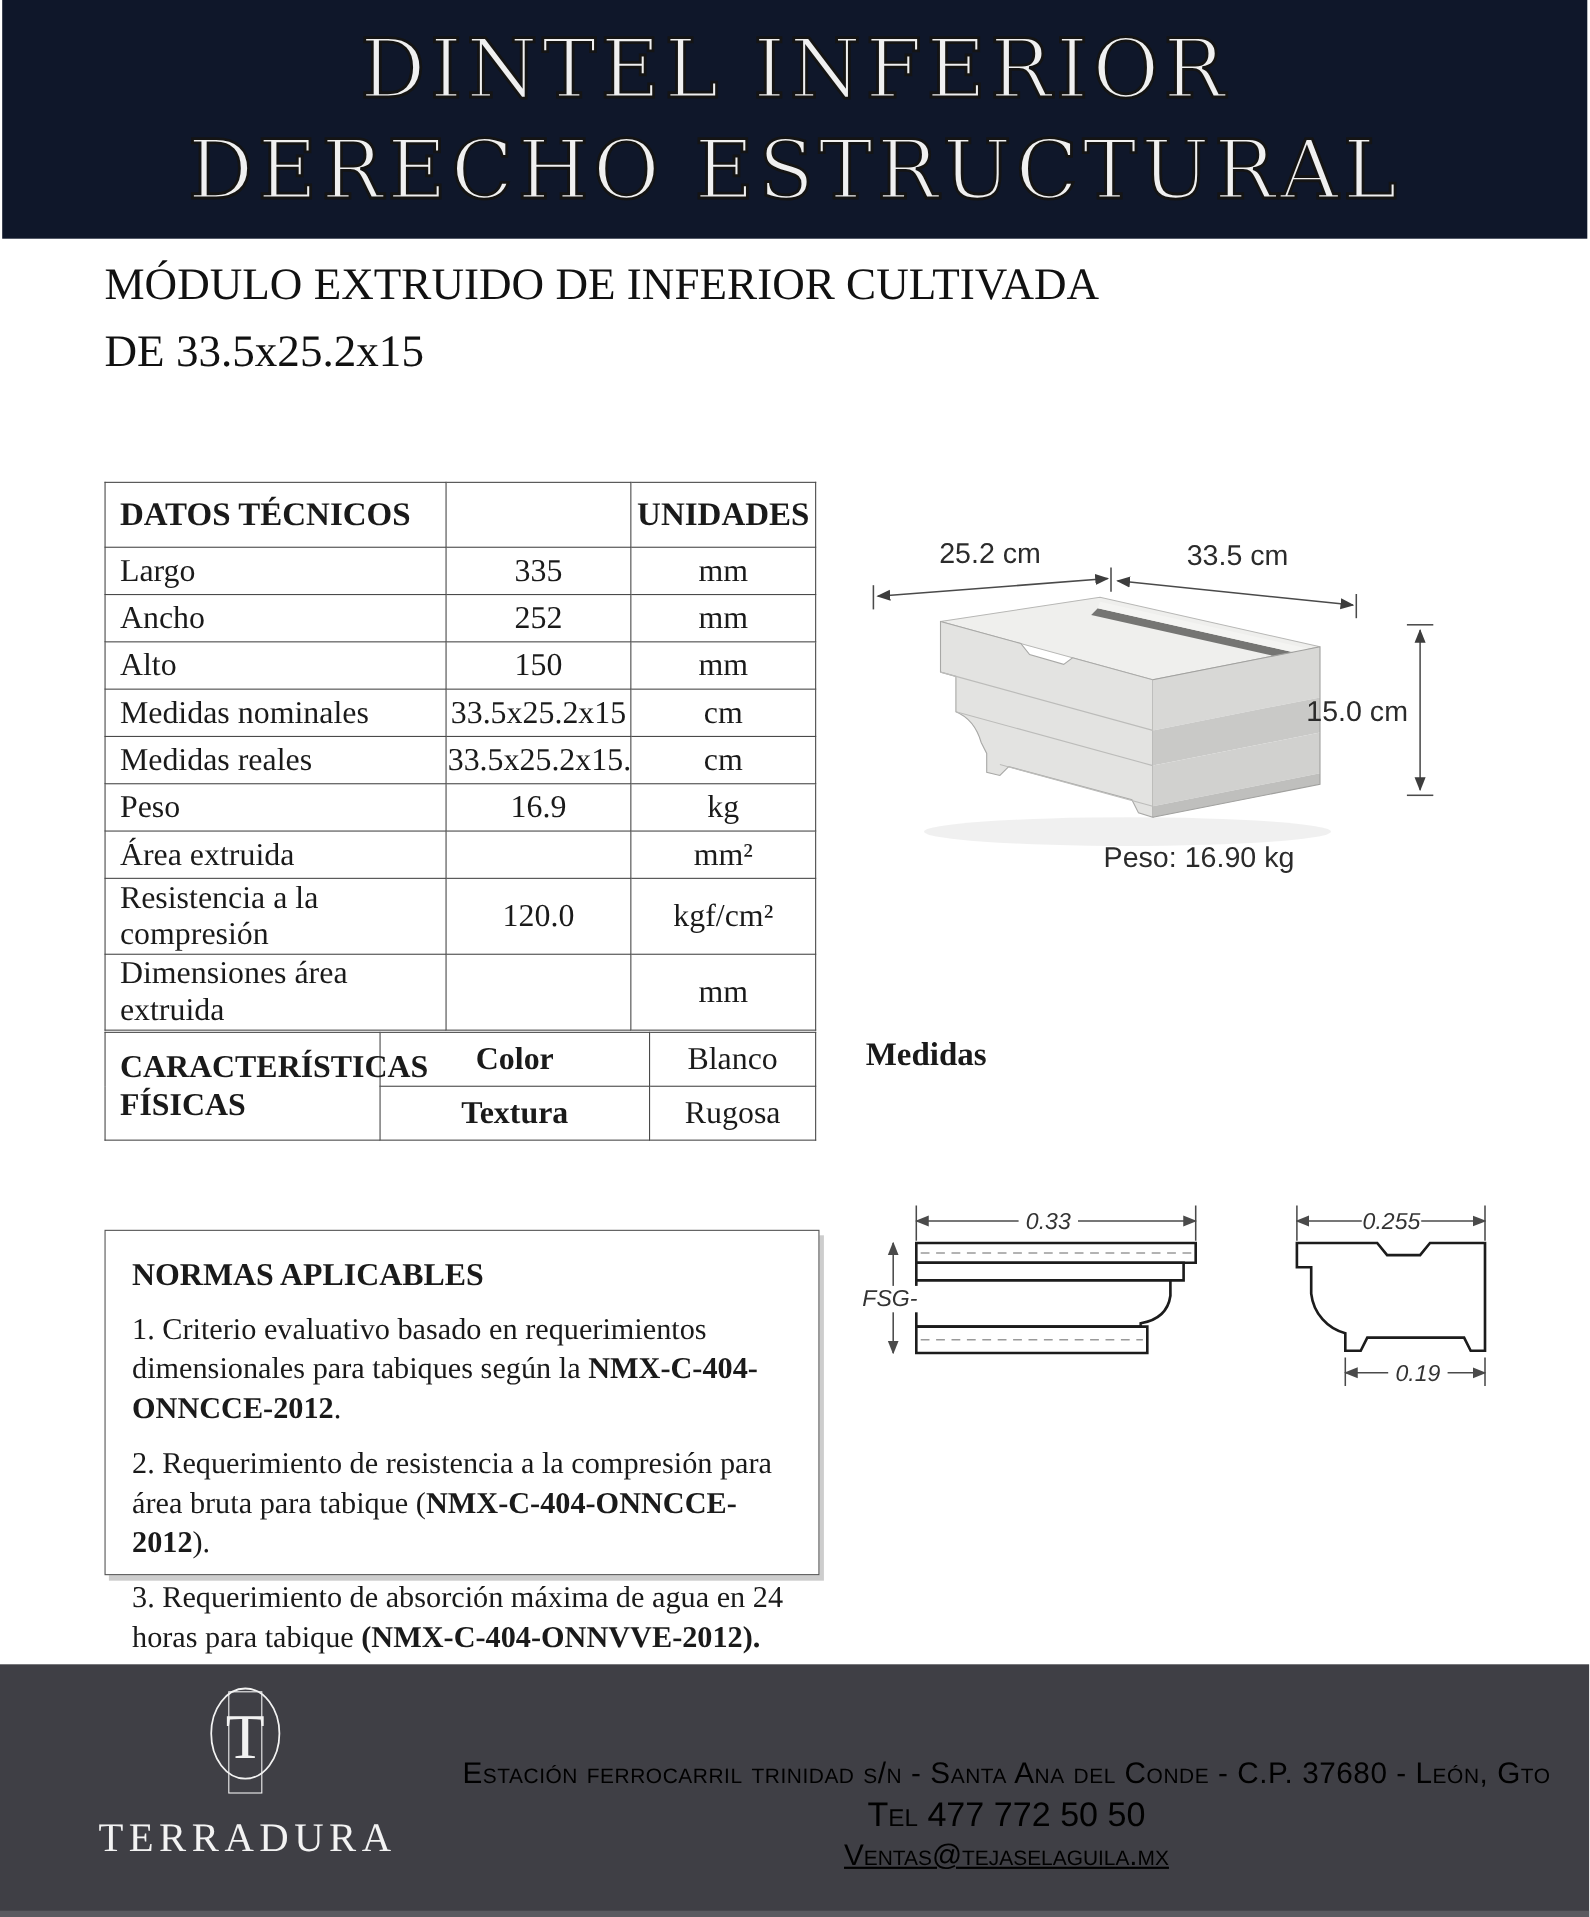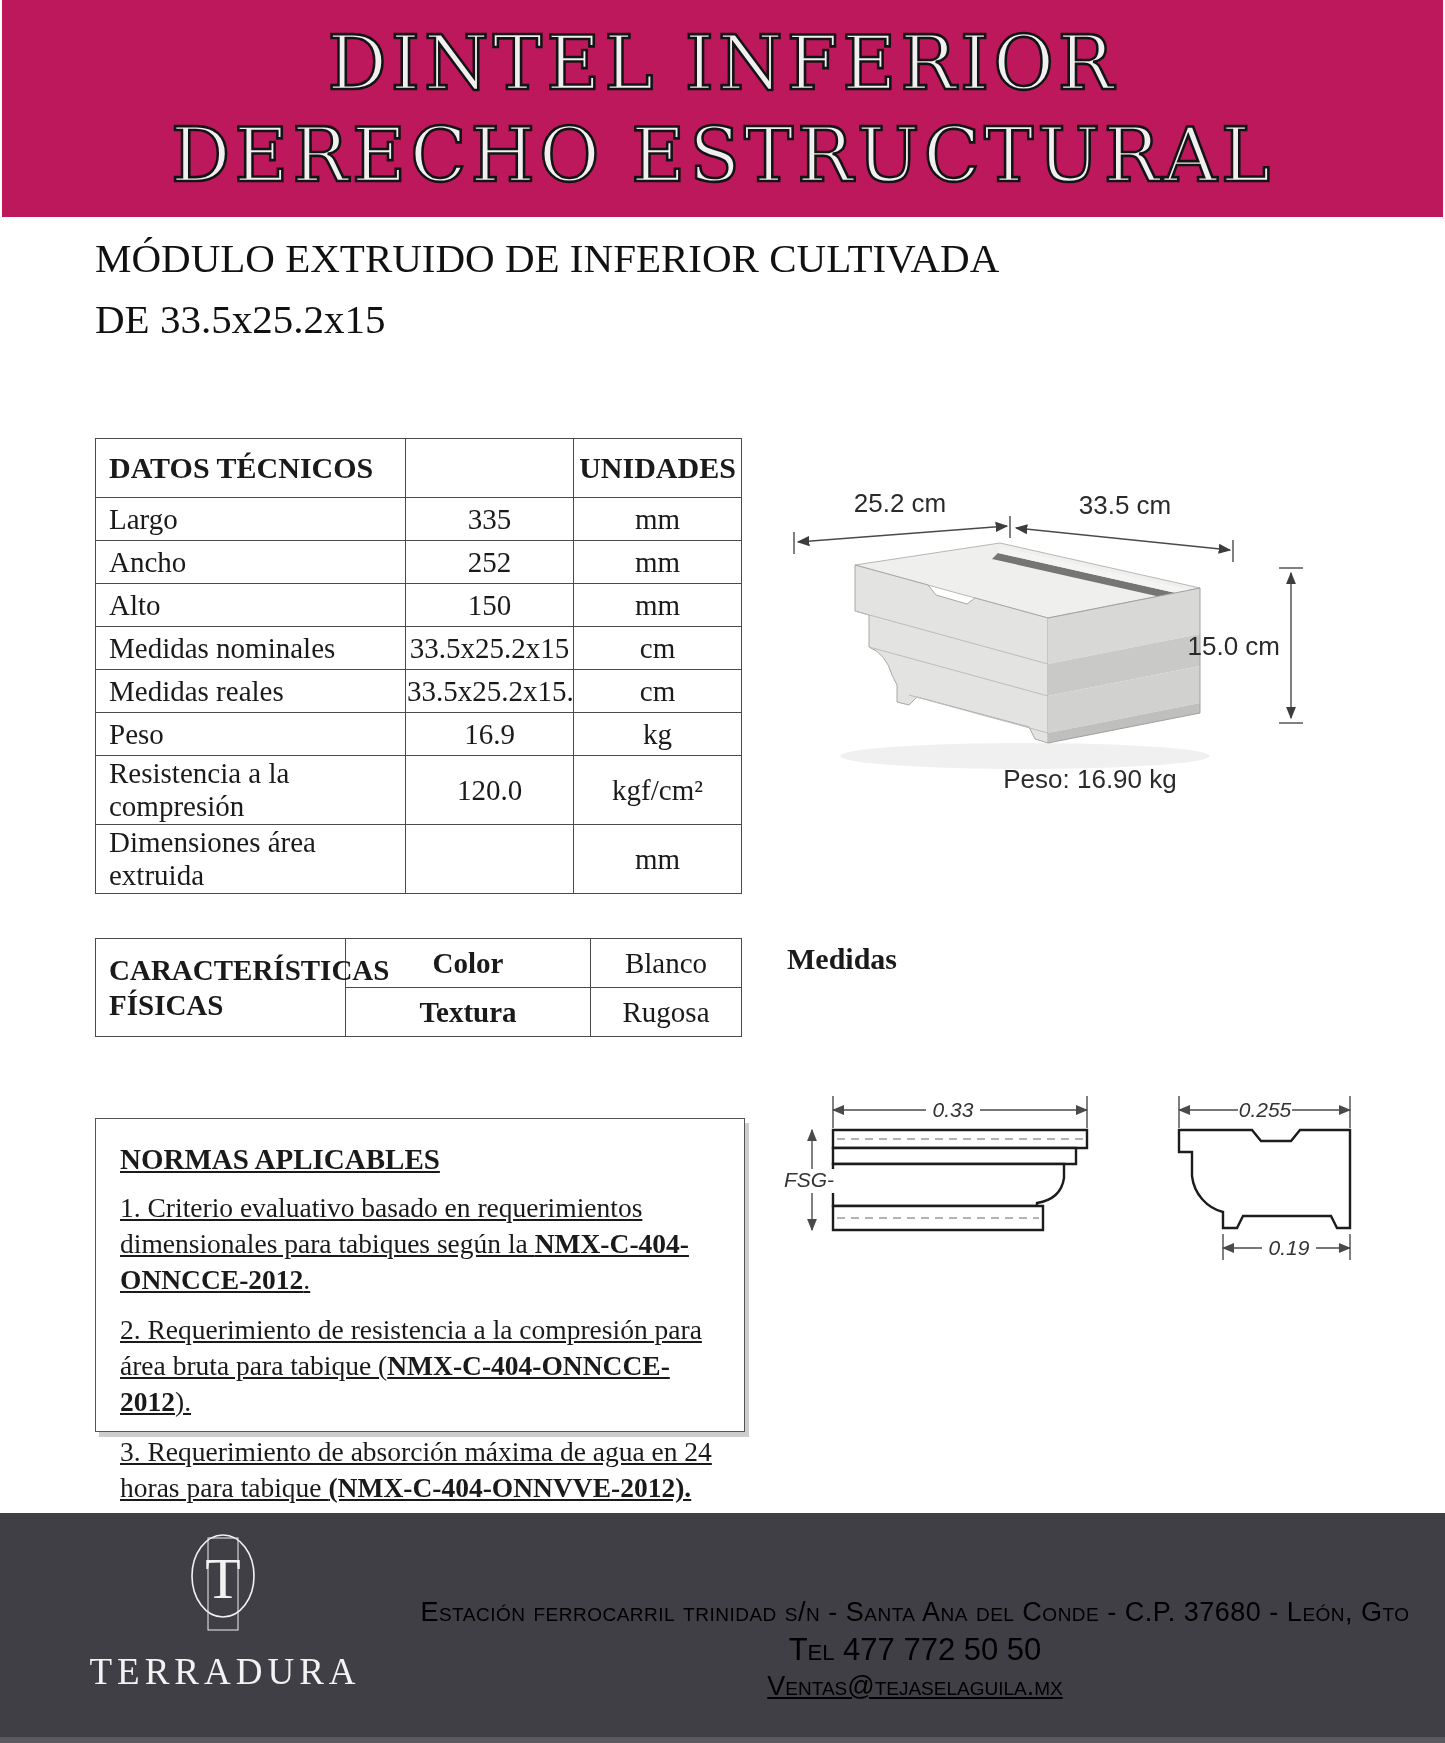--- a/index.html
+++ b/index.html
@@ -1,20 +1,20 @@
 <!DOCTYPE html>
 <html><head>
 <meta charset="utf-8">
 <style>
   html,body{margin:0;padding:0;background:#ffffff;}
   .page{position:relative;width:1445px;height:1743px;background:#ffffff;overflow:hidden;
         font-family:"Liberation Serif",serif;color:#1a1a1a;}
 
   
-  .band{position:absolute;left:2px;right:2px;top:0;height:217px;background:#be185d;
+  .band{position:absolute;left:2px;right:2px;top:0;height:217px;background:#0f172a;
         display:flex;flex-direction:column;justify-content:center;align-items:center;}
   .title-line{font-family:"DejaVu Serif",serif;font-size:74px;line-height:92px;letter-spacing:4px;
         white-space:nowrap;color:#f0f0f0;-webkit-text-stroke:2.6px #141414;}
 
   
   .subtitle{position:absolute;left:95px;top:228px;font-size:41px;line-height:61px;color:#111;}
 
   
   table{border-collapse:collapse;table-layout:fixed;}
   .datos{position:absolute;left:95px;top:438px;width:646px;}
@@ -27,21 +27,21 @@
   .fisicas{position:absolute;left:95px;top:938px;width:646px;}
   .fisicas th,.fisicas td{border:1.6px solid #4a4a4a;height:46px;font-size:29px;}
   .fisicas .f-title{text-align:left;padding-left:13px;font-weight:bold;line-height:35px;}
   .fisicas .f-attr{text-align:center;font-weight:bold;}
   .fisicas .f-val{text-align:center;font-weight:normal;}
 
   .medidas-title{position:absolute;left:787px;top:942px;font-size:30px;font-weight:bold;}
 
   
   .normas{position:absolute;left:95px;top:1118px;width:650px;height:314px;box-sizing:border-box;
-          border:1.6px solid #555;box-shadow:4px 5px 0 #cdcdcd;background:#fff;padding:20px 24px;text-decoration:underline;}
+          border:1.6px solid #555;box-shadow:4px 5px 0 #cdcdcd;background:#fff;padding:20px 24px;}
   .normas-title{font-size:29px;font-weight:bold;margin:4px 0 4px 0;}
   .norm-p{font-size:27.5px;line-height:36px;margin-top:14px;}
 
   
   .product-fig{position:absolute;left:780px;top:440px;}
   .medidas-fig{position:absolute;left:780px;top:1088px;}
   .dim-text{font-family:"Liberation Sans",sans-serif;font-size:26px;fill:#2b2b2b;}
   .cad-text{font-family:"Liberation Sans",sans-serif;font-style:italic;font-size:21px;fill:#333;}
   .dimline{stroke:#4a4a4a;stroke-width:1.4;fill:none;}
   .shape{fill:#ffffff;stroke:#1c1c1c;stroke-width:2.4;stroke-linejoin:miter;}
@@ -109,20 +109,25 @@
         </tr>
         <tr>
           <td class="c0">Medidas reales</td>
           <td class="c1">33.5x25.2x15.0</td>
           <td class="c2">cm</td>
         </tr>
         <tr>
           <td class="c0">Peso</td>
           <td class="c1">16.9</td>
           <td class="c2">kg</td>
+        </tr>
+        <tr>
+          <td class="c0">Área extruida</td>
+          <td class="c1"></td>
+          <td class="c2">mm²</td>
         </tr>
         <tr>
           <td class="c0">Resistencia a la compresión</td>
           <td class="c1">120.0</td>
           <td class="c2">kgf/cm²</td>
         </tr>
         <tr>
           <td class="c0">Dimensiones área extruida</td>
           <td class="c1"></td>
           <td class="c2">mm</td>

